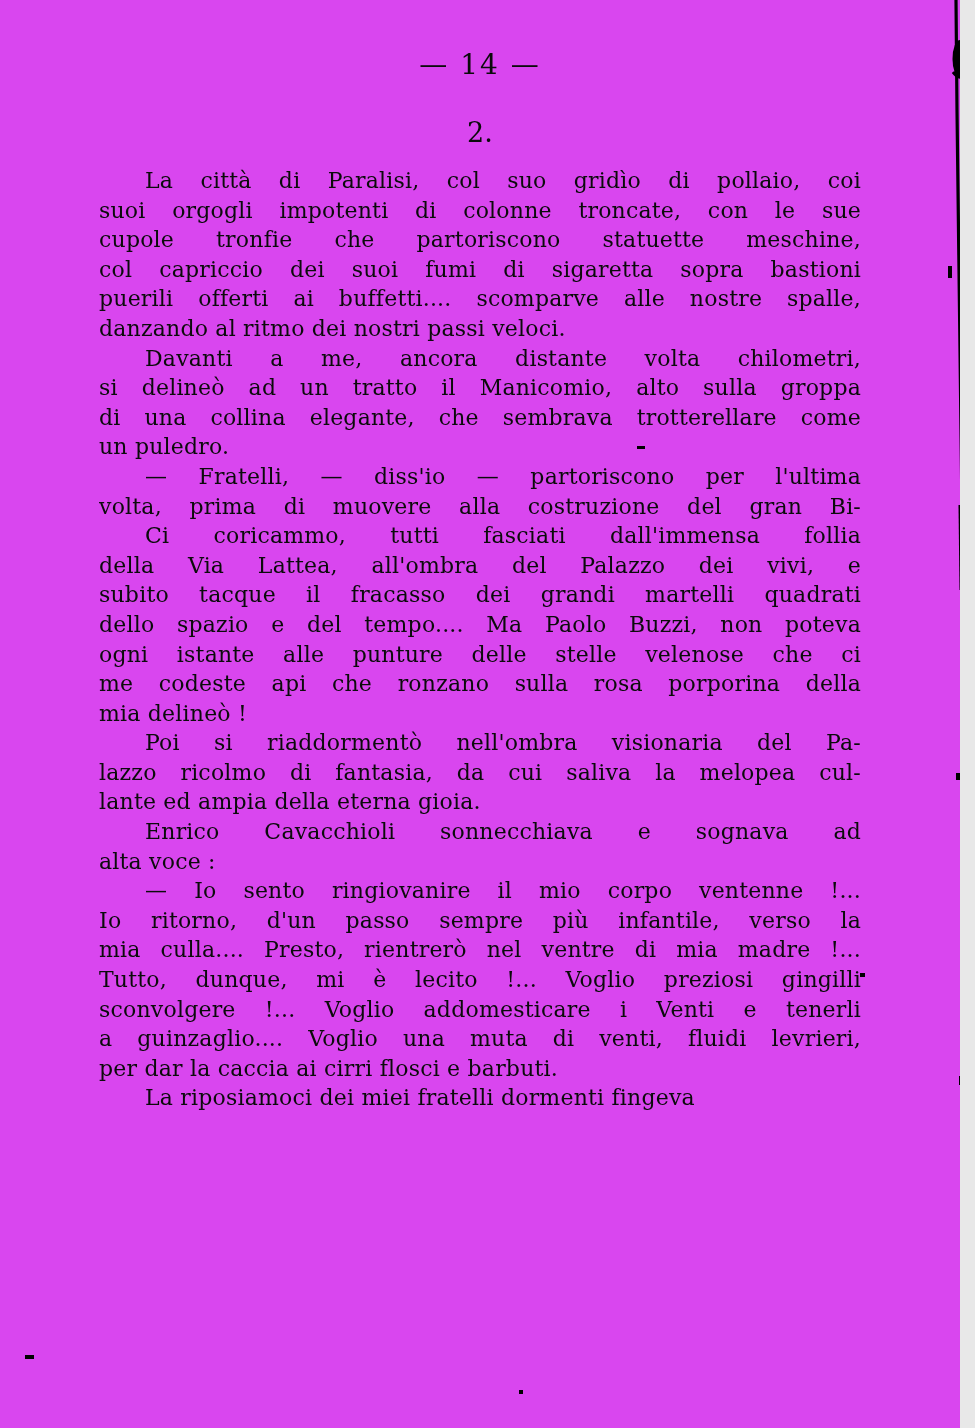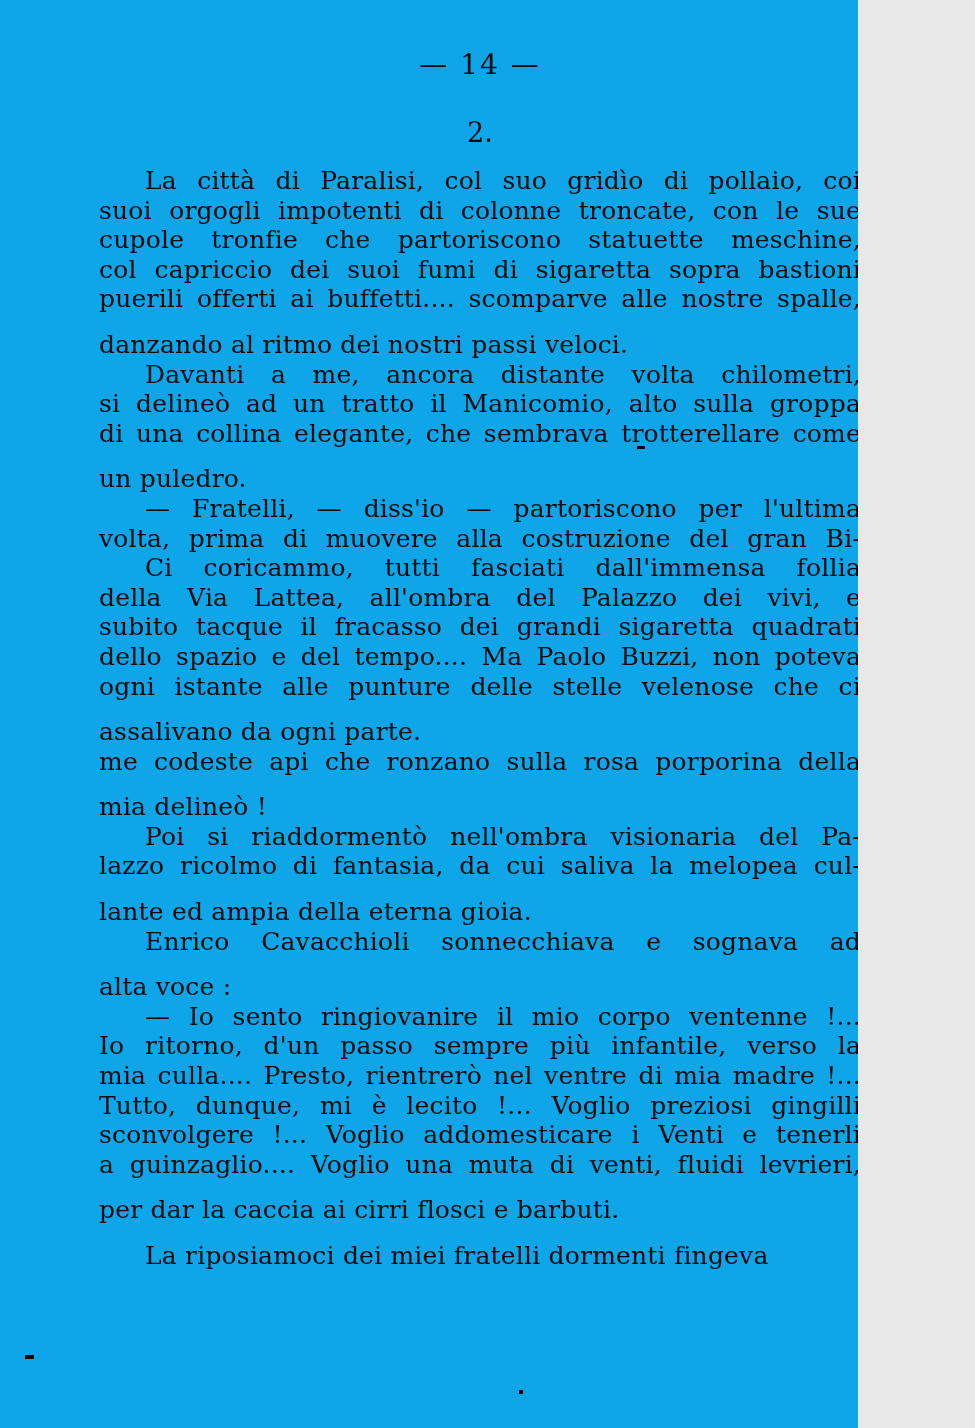--- a/index.html
+++ b/index.html
@@ -1,20 +1,20 @@
 <!DOCTYPE html>
 <html><head>
 <meta charset="utf-8">
 <style>
   html, body { margin: 0; padding: 0; background: #e8e8e8; }
   .page {
     position: relative;
-    width: 858px;
+    width: 960px;
     height: 1428px;
-    background: #0ea5e9;
+    background: #d946ef;
     overflow: hidden;
     font-family: "DejaVu Serif", "Liberation Serif", serif;
     color: #0b0b0b;
   }
   .pagenum {
     position: absolute;
     top: 48px;
     left: 99px;
     width: 762px;
     text-align: center;
@@ -27,38 +27,38 @@
     left: 99px;
     width: 762px;
     text-align: center;
     font-size: 27px;
   }
   .text-block {
     position: absolute;
     top: 166px;
     left: 99px;
     width: 762px;
-    font-size: 25px;
+    font-size: 22px;
   }
   .line {
     height: 29.6px;
     line-height: 29.6px;
     overflow: hidden;
     text-align: justify;
     text-align-last: justify;
     letter-spacing: 0.2px;
   }
   .line:not(.last)::after {
     content: "";
     display: inline-block;
     width: 100%;
     height: 0;
     vertical-align: top;
   }
-  .line.last { text-align-last: left; margin-top: 16px; }
+  .line.last { text-align-last: left; }
   .line.last::after { content: none; }
   .line.indent { text-indent: 46px; }
   .artifacts {
     position: absolute;
     top: 0; left: 0;
     width: 975px; height: 1428px;
     pointer-events: none;
   }
 </style>
 </head>
@@ -78,24 +78,23 @@
       <div class="line">puerili offerti ai buffetti.... scomparve alle nostre spalle,</div>
       <div class="line last">danzando al ritmo dei nostri passi veloci.</div>
       <div class="line indent">Davanti a me, ancora distante volta chilometri,</div>
       <div class="line">si delineò ad un tratto il Manicomio, alto sulla groppa</div>
       <div class="line">di una collina elegante, che sembrava trotterellare come</div>
       <div class="line last">un puledro.</div>
       <div class="line indent">— Fratelli, — diss'io — partoriscono per l'ultima</div>
       <div class="line">volta, prima di muovere alla costruzione del gran Bi-</div>
       <div class="line indent">Ci coricammo, tutti fasciati dall'immensa follia</div>
       <div class="line">della Via Lattea, all'ombra del Palazzo dei vivi, e</div>
-      <div class="line">subito tacque il fracasso dei grandi sigaretta quadrati</div>
+      <div class="line">subito tacque il fracasso dei grandi martelli quadrati</div>
       <div class="line">dello spazio e del tempo.... Ma Paolo Buzzi, non poteva</div>
       <div class="line">ogni istante alle punture delle stelle velenose che ci</div>
-      <div class="line last">assalivano da ogni parte.</div>
       <div class="line">me codeste api che ronzano sulla rosa porporina della</div>
       <div class="line last">mia delineò !</div>
       <div class="line indent">Poi si riaddormentò nell'ombra visionaria del Pa-</div>
       <div class="line">lazzo ricolmo di fantasia, da cui saliva la melopea cul-</div>
       <div class="line last">lante ed ampia della eterna gioia.</div>
       <div class="line indent">Enrico Cavacchioli sonnecchiava e sognava ad</div>
       <div class="line last">alta voce :</div>
       <div class="line indent">— Io sento ringiovanire il mio corpo ventenne !...</div>
       <div class="line">Io ritorno, d'un passo sempre più infantile, verso la</div>
       <div class="line">mia culla.... Presto, rientrerò nel ventre di mia madre !...</div>

